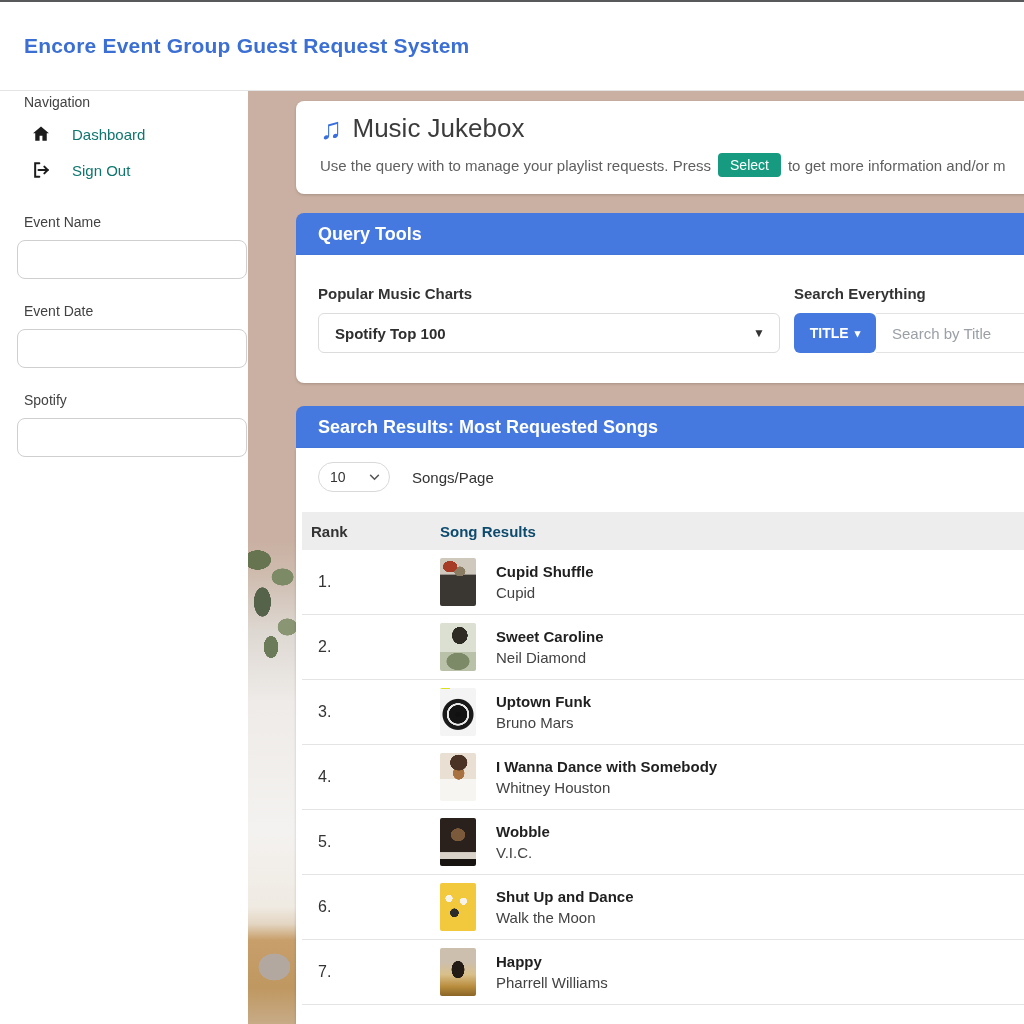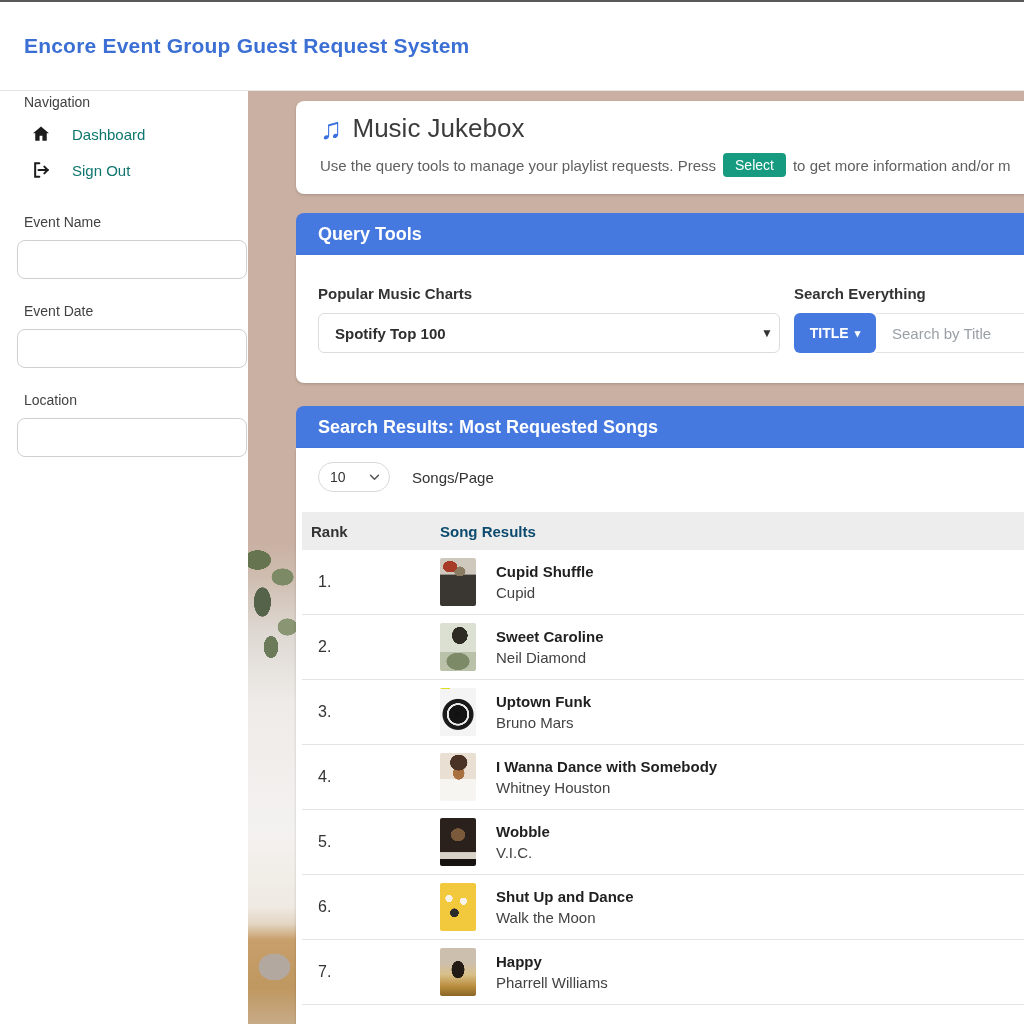--- a/index.html
+++ b/index.html
@@ -59,21 +59,21 @@
                     font-size:18px; display:flex; align-items:center; padding-left:22px; }
 
   
   .query-card { margin-top:19px; }
   .query-body { background:#fff; border-radius:0 0 8px 8px; padding:30px 22px 30px 22px; display:flex; gap:14px;
                 box-shadow:0 1px 3px rgba(0,0,0,.18); }
   .col-charts { width:462px; }
   .col-search { flex:1; min-width:520px; }
   .input-label { font-size:15px; font-weight:bold; color:#333; margin-bottom:11px; }
   .charts-select { height:40px; border:1px solid #dcdcdc; border-radius:6px; display:flex; align-items:center;
-                   justify-content:space-between; padding:0 6px 0 16px; cursor:pointer; background:#fff; }
+                   justify-content:space-between; padding:0 14px 0 16px; cursor:pointer; background:#fff; }
   .charts-select .value { font-size:15px; font-weight:600; color:#2e2e2e; }
   .caret-down { font-size:12px; color:#333; }
   .search-group { display:flex; height:40px; }
   .title-btn { width:82px; background:#4679e0; color:#fff; font-weight:bold; font-size:14px; border:none;
                border-radius:6px; display:flex; align-items:center; justify-content:center; gap:6px; cursor:pointer; }
   .title-btn .caret-down { color:#fff; font-size:11px; }
   .search-input { flex:1; border:1px solid #e3e3e3; border-left:none; border-radius:0 6px 6px 0; font-size:15px;
                   padding:0 16px; color:#333; outline:none; }
   .search-input::placeholder { color:#9aa0a6; }
 
@@ -166,33 +166,33 @@
       </span>
       <span class="nav-text">Sign Out</span>
     </div>
 
     <div class="field-label first">Event Name</div>
     <input class="side-input" type="text" value="" style="">
 
     <div class="field-label">Event Date</div>
     <input class="side-input" type="text" value="" style="">
 
-    <div class="field-label">Location</div>
+    <div class="field-label">Spotify</div>
     <input class="side-input" type="text" value="" style="">
   </div>
 
   <div class="main">
 
     <div class="card jukebox-card">
       <div class="jukebox-title-row">
         <span class="music-icon">♫</span>
         <span class="jukebox-title">Music Jukebox</span>
       </div>
       <div class="jukebox-desc">
-        <span>Use the query tools to manage your playlist requests. Press</span>
+        <span>Use the query with to manage your playlist requests. Press</span>
         <span class="select-badge">Select</span>
         <span>to get more information and/or m</span>
       </div>
     </div>
 
     <div class="query-card">
       <div class="section-header">
         <span>Query Tools</span>
       </div>
       <div class="query-body">

